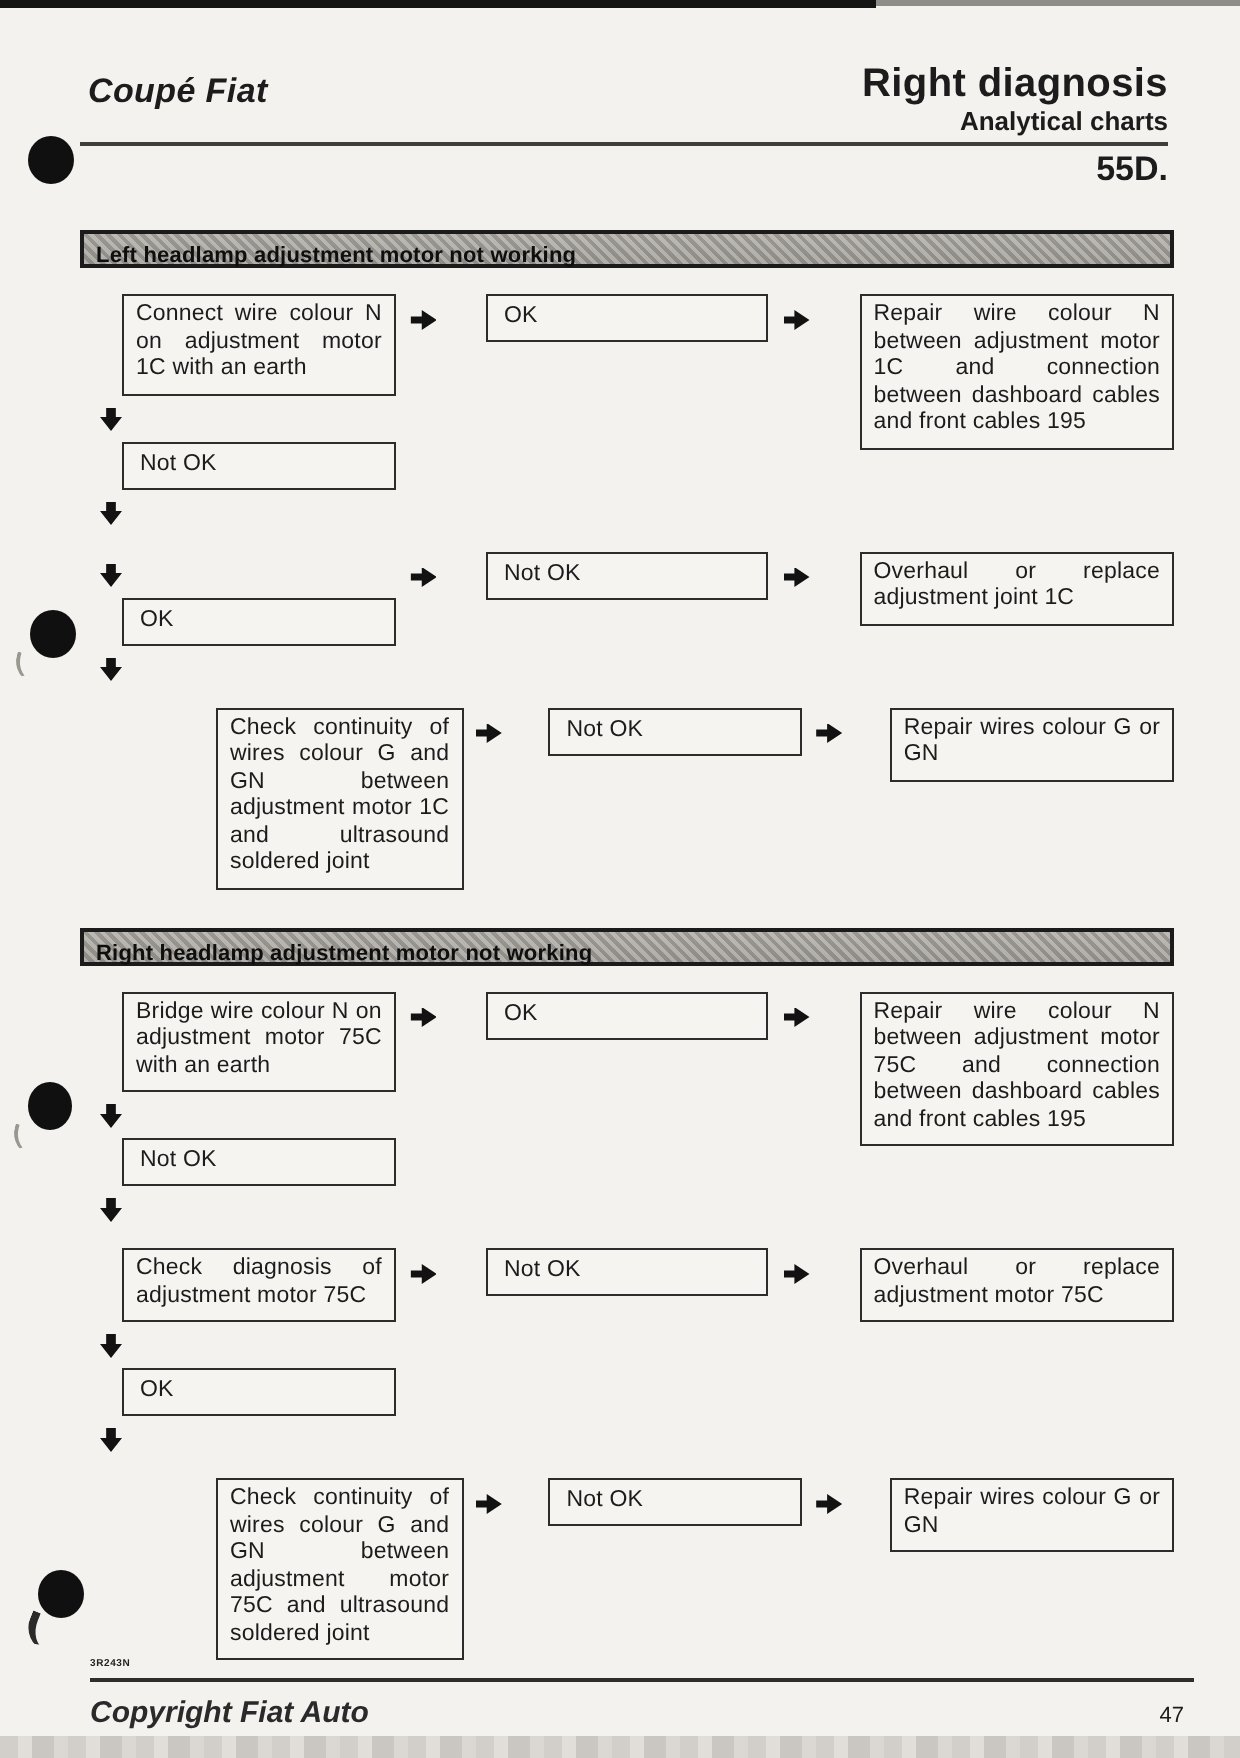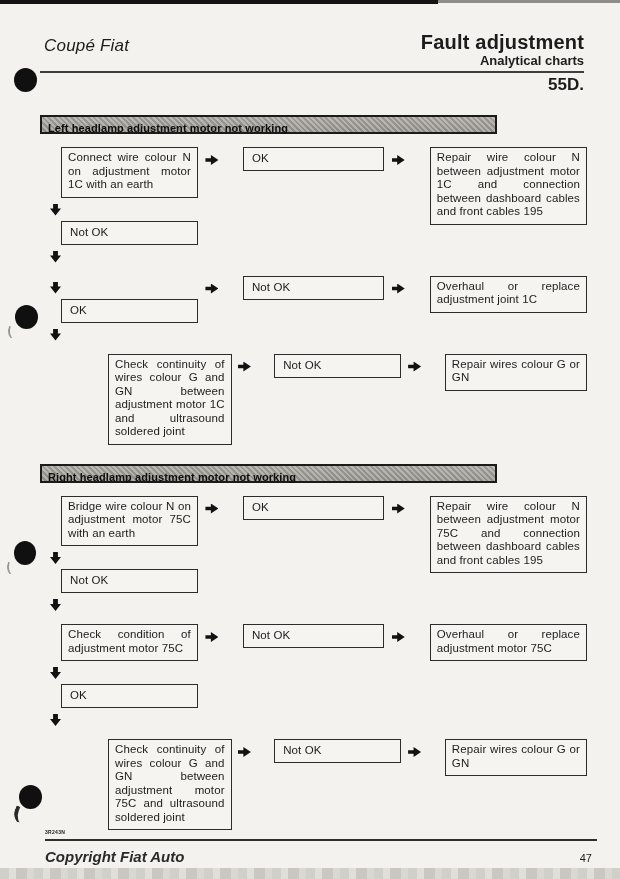--- a/index.html
+++ b/index.html
@@ -22,30 +22,30 @@
   .dot-2 { left:15px; top:305px; width:23px; height:24px; }
   .dot-3 { left:14px; top:541px; width:22px; height:24px; }
   .dot-4 { left:19px; top:785px; width:23px; height:24px; }
   .dot .tail { position:absolute; width:12px; height:14px; left:-8px; bottom:-12px;
     border-left:2px solid #9a978f; border-bottom:1px solid transparent;
     border-bottom-left-radius:14px; transform:rotate(14deg); }
   .dot-4 .tail { border-left:4px solid #2a2a2a; width:13px; height:17px; left:-6px; bottom:-15px; transform:rotate(22deg); }
   
   header { padding:32px 36px 0 44px; position:relative; }
   .header-top { display:flex; justify-content:space-between; align-items:flex-start; }
-  .brand { font-style:italic; font-weight:400; font-size:17px; padding-top:4px; letter-spacing:.2px; }
+  .brand { font-style:italic; font-weight:700; font-size:17px; padding-top:4px; letter-spacing:.2px; }
   .title-block { text-align:right; }
   .doc-title { font-weight:700; font-size:20px; line-height:21px; letter-spacing:.2px; }
   .doc-subtitle { font-weight:700; font-size:13px; line-height:15px; }
   .header-rule { height:2px; background:#3e3e3c; margin:3px 0 2px -4px; }
   .section-code { text-align:right; font-weight:700; font-size:17px; line-height:20px; }
   
   main { padding:20px 33px 0 44px; }
   .section-bar {
-    height:19px; margin-left:-4px; width:457px; border:2px solid #1b1b1b;
+    height:19px; margin-left:-4px; width:547px; border:2px solid #1b1b1b;
     background:
       repeating-linear-gradient(45deg, rgba(255,255,255,.16) 0 2px, rgba(0,0,0,.12) 2px 4px),
       linear-gradient(#b0ada7,#a19e98);
     padding:1px 6px 0; margin-bottom:13px;
   }
   .section-bar-label { font-weight:700; font-size:11px; letter-spacing:.1px; color:#0e0e0e; }
   .diag-section + .diag-section { margin-top:19px; }
   .flow-row { display:flex; align-items:flex-start; margin-bottom:8px; }
   .flow-row.last { margin-bottom:0;padding-left:47px; }
   .colA { width:159px; }
@@ -89,21 +89,21 @@
       <span class="tail"></span>
     </div>
   <div class="dot dot-4">
       <span class="tail"></span>
     </div>
 
   <header>
     <div class="header-top">
       <div class="brand">Coupé Fiat</div>
       <div class="title-block">
-        <div class="doc-title">Fault adjustment</div>
+        <div class="doc-title">Right diagnosis</div>
         <div class="doc-subtitle">Analytical charts</div>
       </div>
     </div>
     <div class="header-rule"></div>
     <div class="section-code">55D.</div>
   </header>
 
   <main>
 
     <section class="diag-section">
@@ -192,21 +192,21 @@
         <div class="acell a2">
             <div class="rarrow"></div>
           </div>
         <div class="colC">
             <div class="fbox action">Repair wire colour N between adjustment motor 75C and connection between dashboard cables and front cables 195</div>
           </div>
       </div>
 
       <div class="flow-row">
         <div class="colA">
-          <div class="fbox check">Check condition of adjustment motor 75C</div>
+          <div class="fbox check">Check diagnosis of adjustment motor 75C</div>
           <div class="darrow"></div>
           <div class="fbox small">OK</div>
           <div class="darrow"></div>
         </div>
         <div class="acell">
             <div class="rarrow"></div>
           </div>
         <div class="colB">
             <div class="fbox small">Not OK</div>
           </div>

